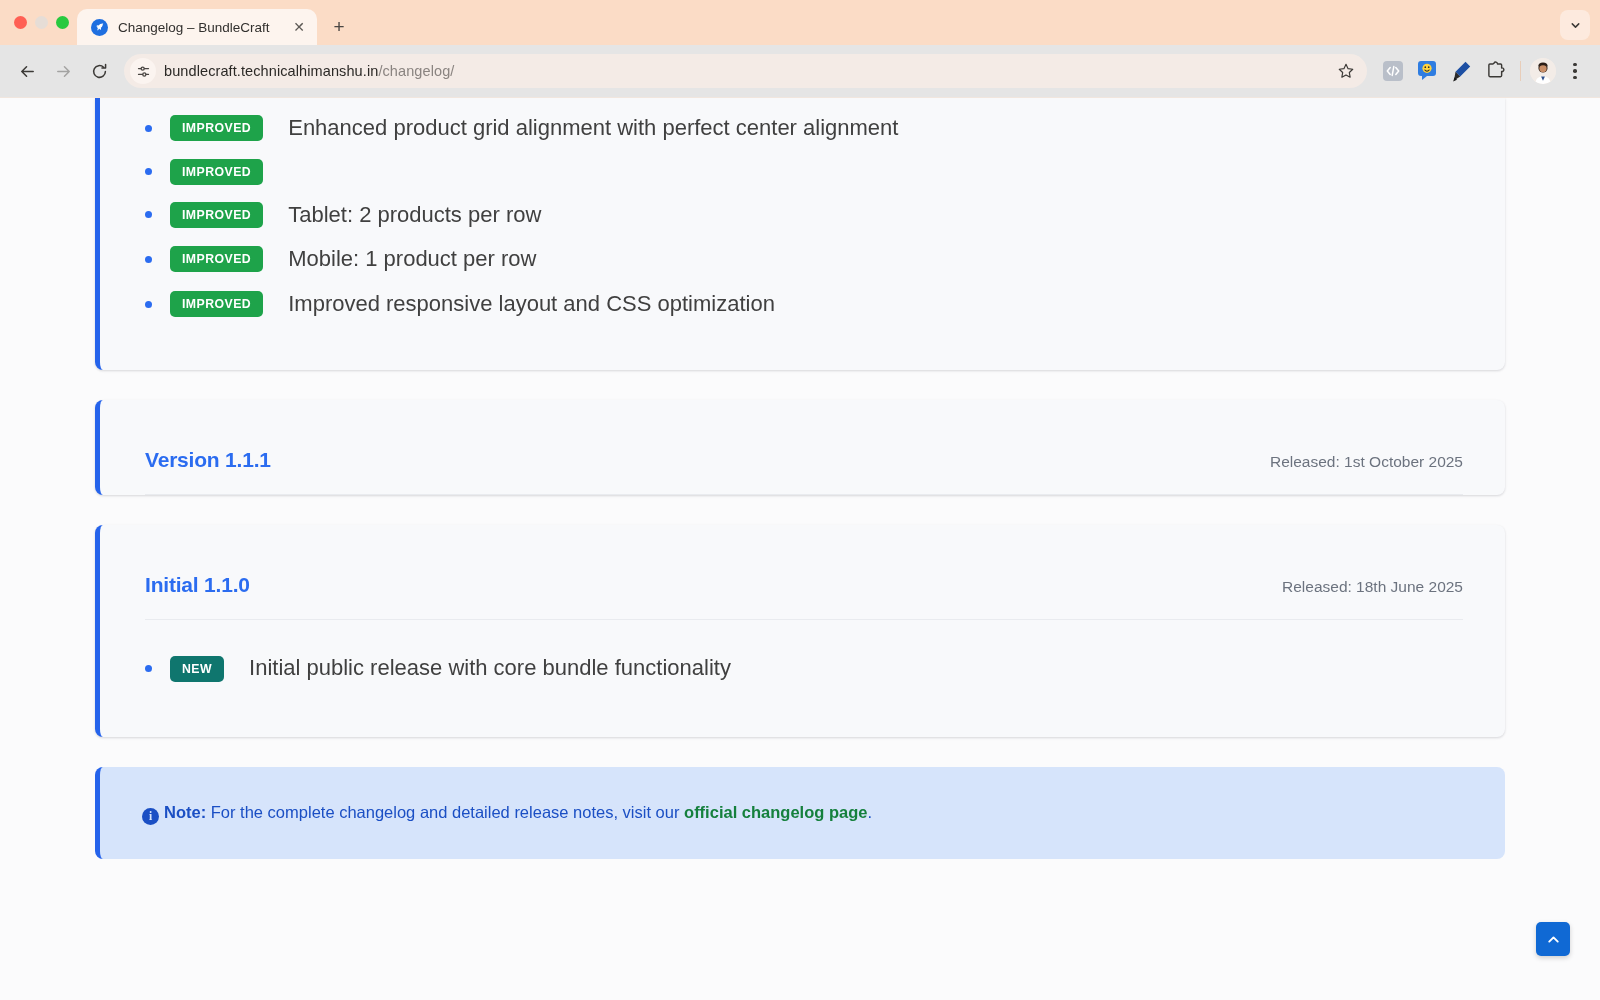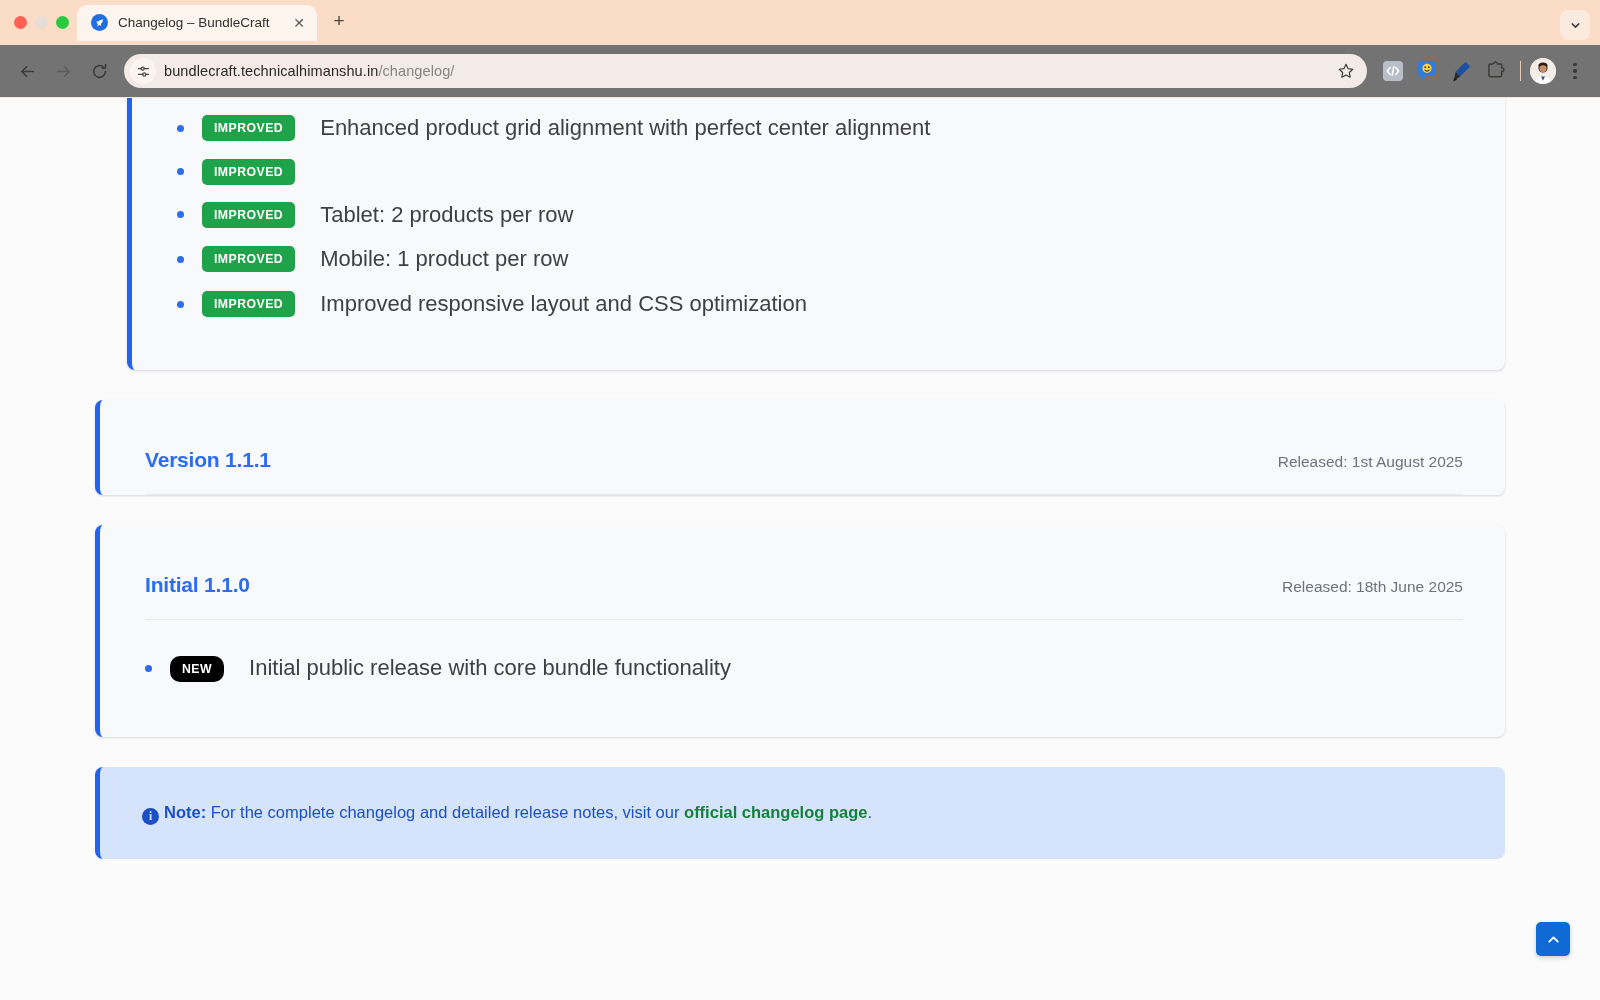--- a/index.html
+++ b/index.html
@@ -18,21 +18,21 @@
     height: 1000px;
     display: flex;
     flex-direction: column;
     background: #fbfbfc;
   }
 
   .tabstrip {
     height: 45px;
     background: #fbdcc6;
     display: flex;
-    align-items: center;
+    align-items: flex-end;
     padding-left: 10px;
     position: relative;
     flex: none;
   }
 
   .traffic {
     display: flex;
     align-items: center;
     gap: 8px;
     height: 45px;
@@ -92,21 +92,21 @@
     right: 10px;
     bottom: 5px;
     width: 30px; height: 30px;
     background: #fdeade;
     border-radius: 8px;
     display: flex; align-items: center; justify-content: center;
   }
 
   .toolbar {
     height: 53px;
-    background: #737373;
+    background: #e5e5e5;
     display: flex;
     align-items: center;
     padding: 0 10px 0 10px;
     gap: 2px;
     flex: none;
     border-bottom: 1px solid #f1e6de;
   }
   .navbtn {
     width: 34px; height: 34px;
     display: flex; align-items: center; justify-content: center;
@@ -244,33 +244,32 @@
     border-radius: 5px;
     color: #fff;
     font-size: 12.3px;
     font-weight: bold;
     letter-spacing: .45px;
     flex: none;
     margin-right: 25px;
   }
   .badge.improved { background: #1ea34a; }
   .badge.fixed    { background: #ea5a0b; }
-  .badge.new      { background: #000000; border-radius: 10px; }
+  .badge.new      { background: #0f766e; }
   .item-text {
     font-size: 22px;
     color: #404040;
     line-height: 1.3;
     text-align: right;
   }
 
   
   .card.partial {
     border-radius: 0 0 8px 8px;
     padding-top: 0;
-    margin-left: 32px;
   }
   .card.partial ul.items { padding-top: 8px; }
 
   .gap { height: 30px; }
 
   
   .note {
     background: #d6e4fb;
     border-left: 5px solid #2563eb;
     border-radius: 8px;
@@ -450,21 +449,21 @@
           <span class="item-text">Improved responsive layout and CSS optimization</span>
         </li>
       </ul>
     </div>
 
     <div class="gap"></div>
 
     <div class="card">
       <div class="card-head">
         <span class="ver-title">Version 1.1.1</span>
-        <span class="ver-date">Released: 1st August 2025</span>
+        <span class="ver-date">Released: 1st October 2025</span>
       </div>
       <div class="divider"></div>
     </div>
 
     <div class="gap"></div>
 
     <div class="card">
       <div class="card-head">
         <span class="ver-title">Initial 1.1.0</span>
         <span class="ver-date">Released: 18th June 2025</span>

